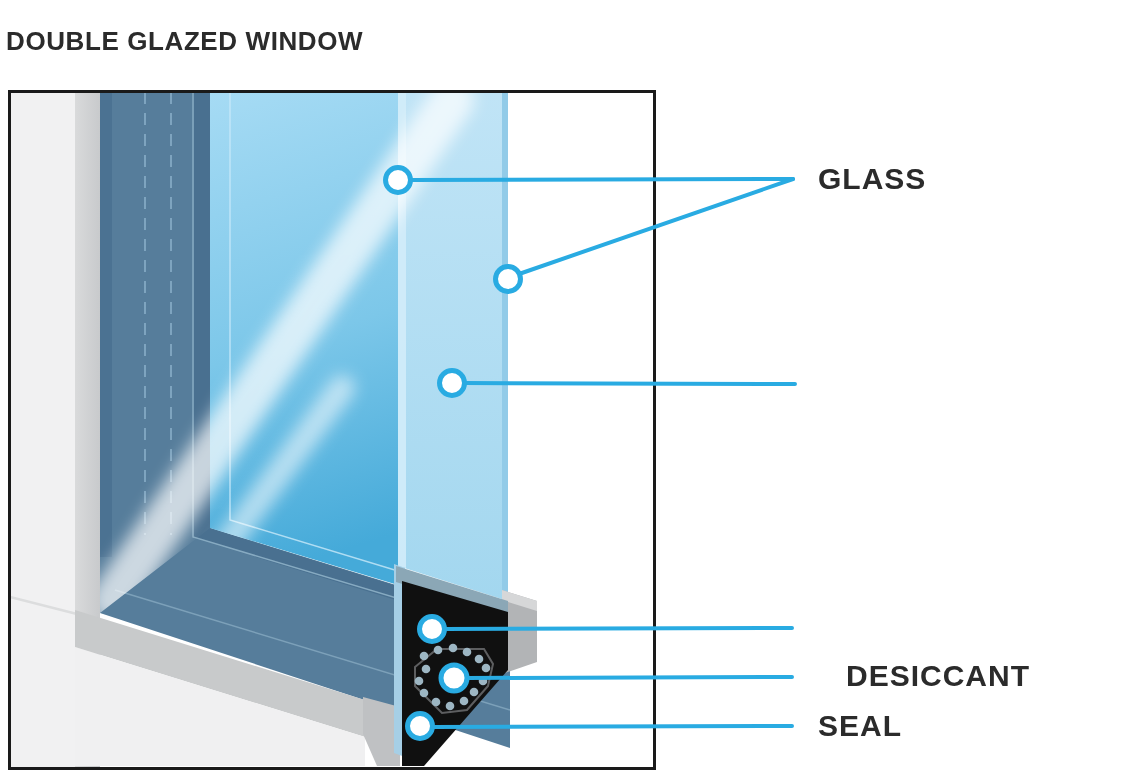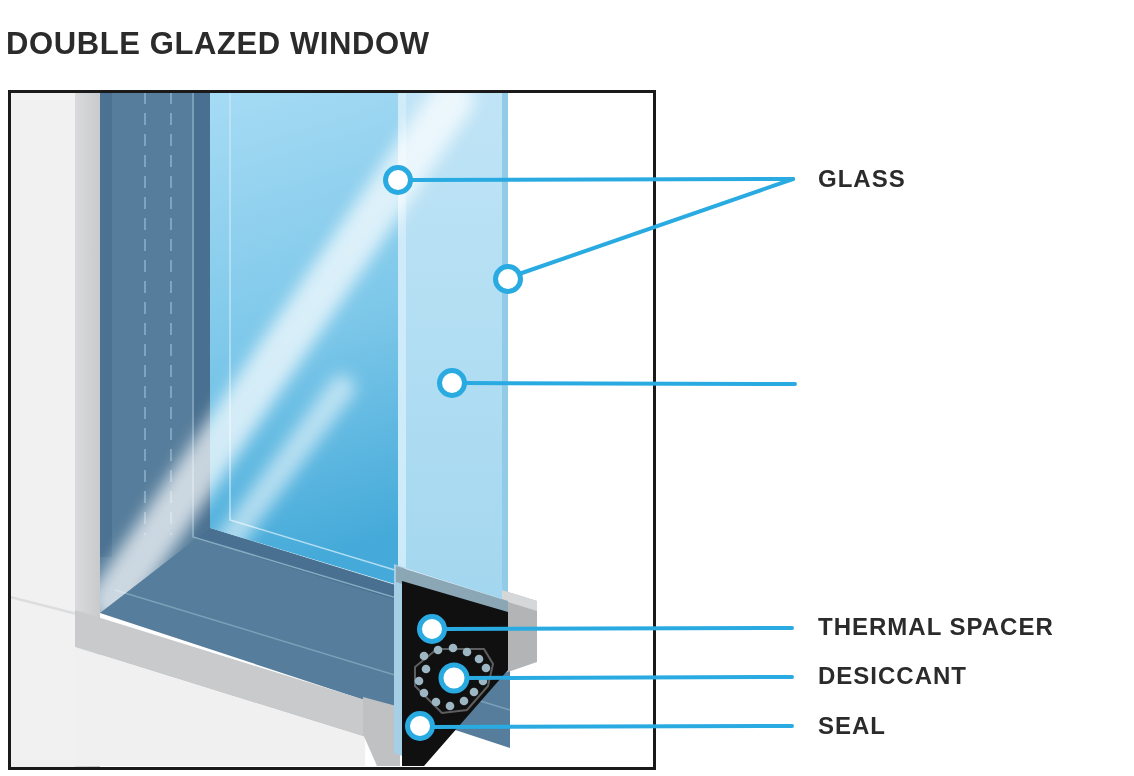--- a/index.html
+++ b/index.html
@@ -3,27 +3,27 @@
 <meta charset="utf-8">
 <style>
   :root { --accent:#29abe2; --text:#2b2b2b; --border:#1a1a1a; }
   html,body { margin:0; padding:0; background:#fff; }
   .stage {
     position:relative; width:1134px; height:776px; overflow:hidden;
     background:#fff; font-family:"Liberation Sans", sans-serif;
   }
   .title {
     position:absolute; left:6px; top:26px;
-    font-size:31px; font-weight:700; letter-spacing:.6px;
+    font-size:26px; font-weight:700; letter-spacing:.6px;
     color:var(--text); white-space:nowrap;
   }
   .diagram-svg { position:absolute; left:0; top:0; }
   .callout-label {
     position:absolute; transform:translateY(-52%);
-    font-size:24px; font-weight:600; letter-spacing:1px;
+    font-size:30px; font-weight:600; letter-spacing:1px;
     color:var(--text); white-space:nowrap;
   }
   .c-line { stroke:var(--accent); stroke-width:4; stroke-linecap:round; fill:none; }
   .c-dot  { fill:#ffffff; stroke:var(--accent); stroke-width:5; }
   .box-border { fill:none; stroke:var(--border); stroke-width:3; }
 </style>
 </head>
 <body>
 
 <div class="stage">
@@ -134,16 +134,15 @@
       <line class="c-line" x1="468" y1="678" x2="792" y2="677"></line>
       <circle class="c-dot" cx="454" cy="678" r="13"></circle>
     </g>
     <g>
       <line class="c-line" x1="433" y1="727" x2="792" y2="726"></line>
       <circle class="c-dot" cx="420" cy="726" r="12.5"></circle>
     </g>
   </svg>
 
   <div class="callout-label" style="left:818px; top:180px;">GLASS</div>
-  <div class="callout-label" style="left:818px; top:628px;">THERMAL SPACER</div>
-  <div class="callout-label" style="left:818px; top:677px;">DESICCANT</div>
+  <div class="callout-label" style="left:846px; top:677px;">DESICCANT</div>
   <div class="callout-label" style="left:818px; top:727px;text-align:center;">SEAL</div>
 </div>
 
 </body></html>

